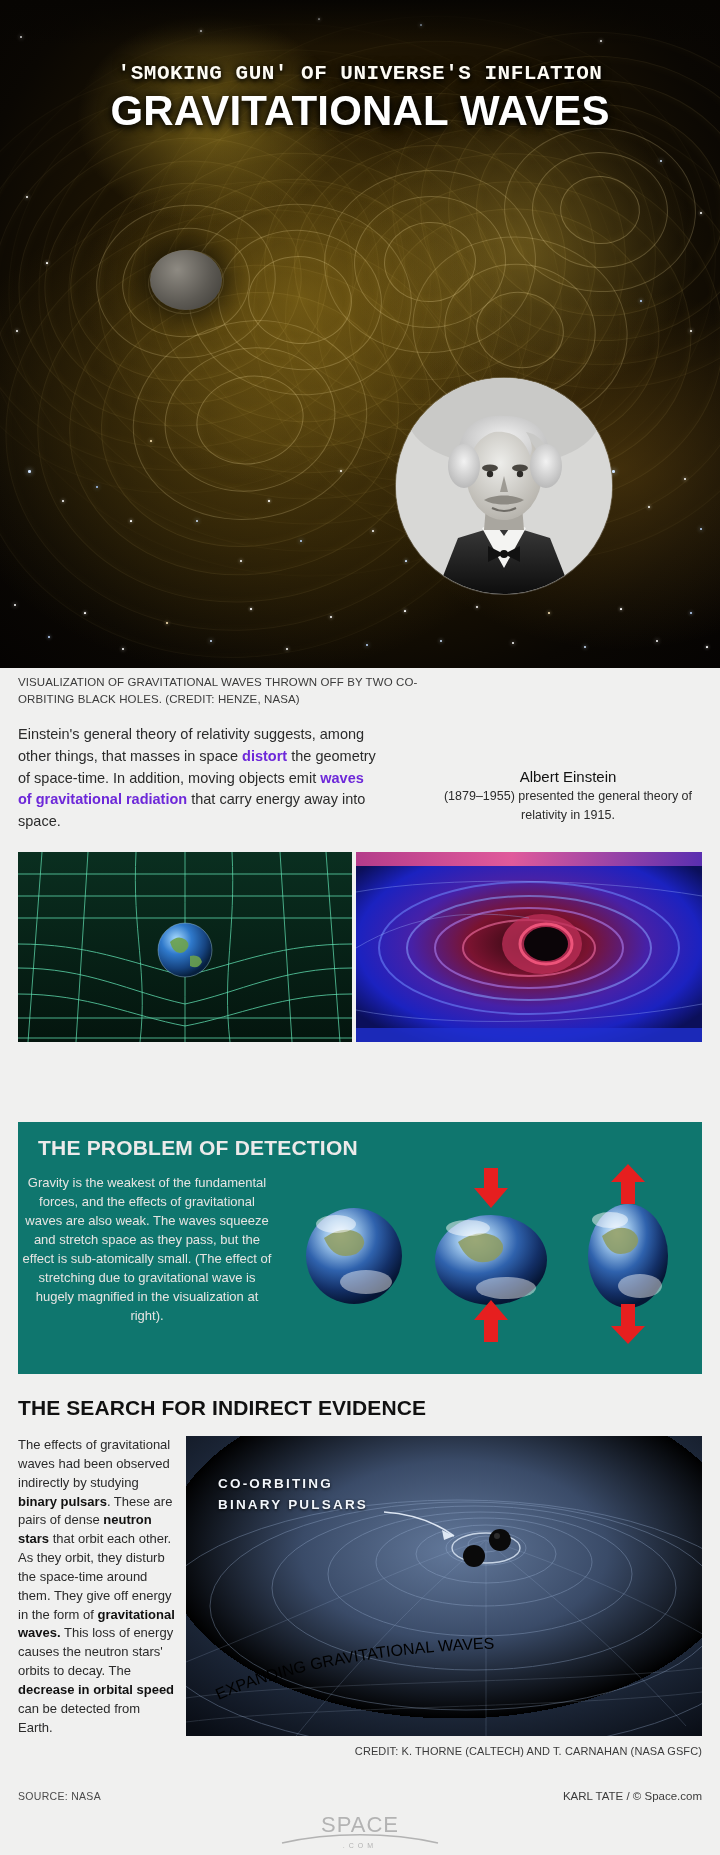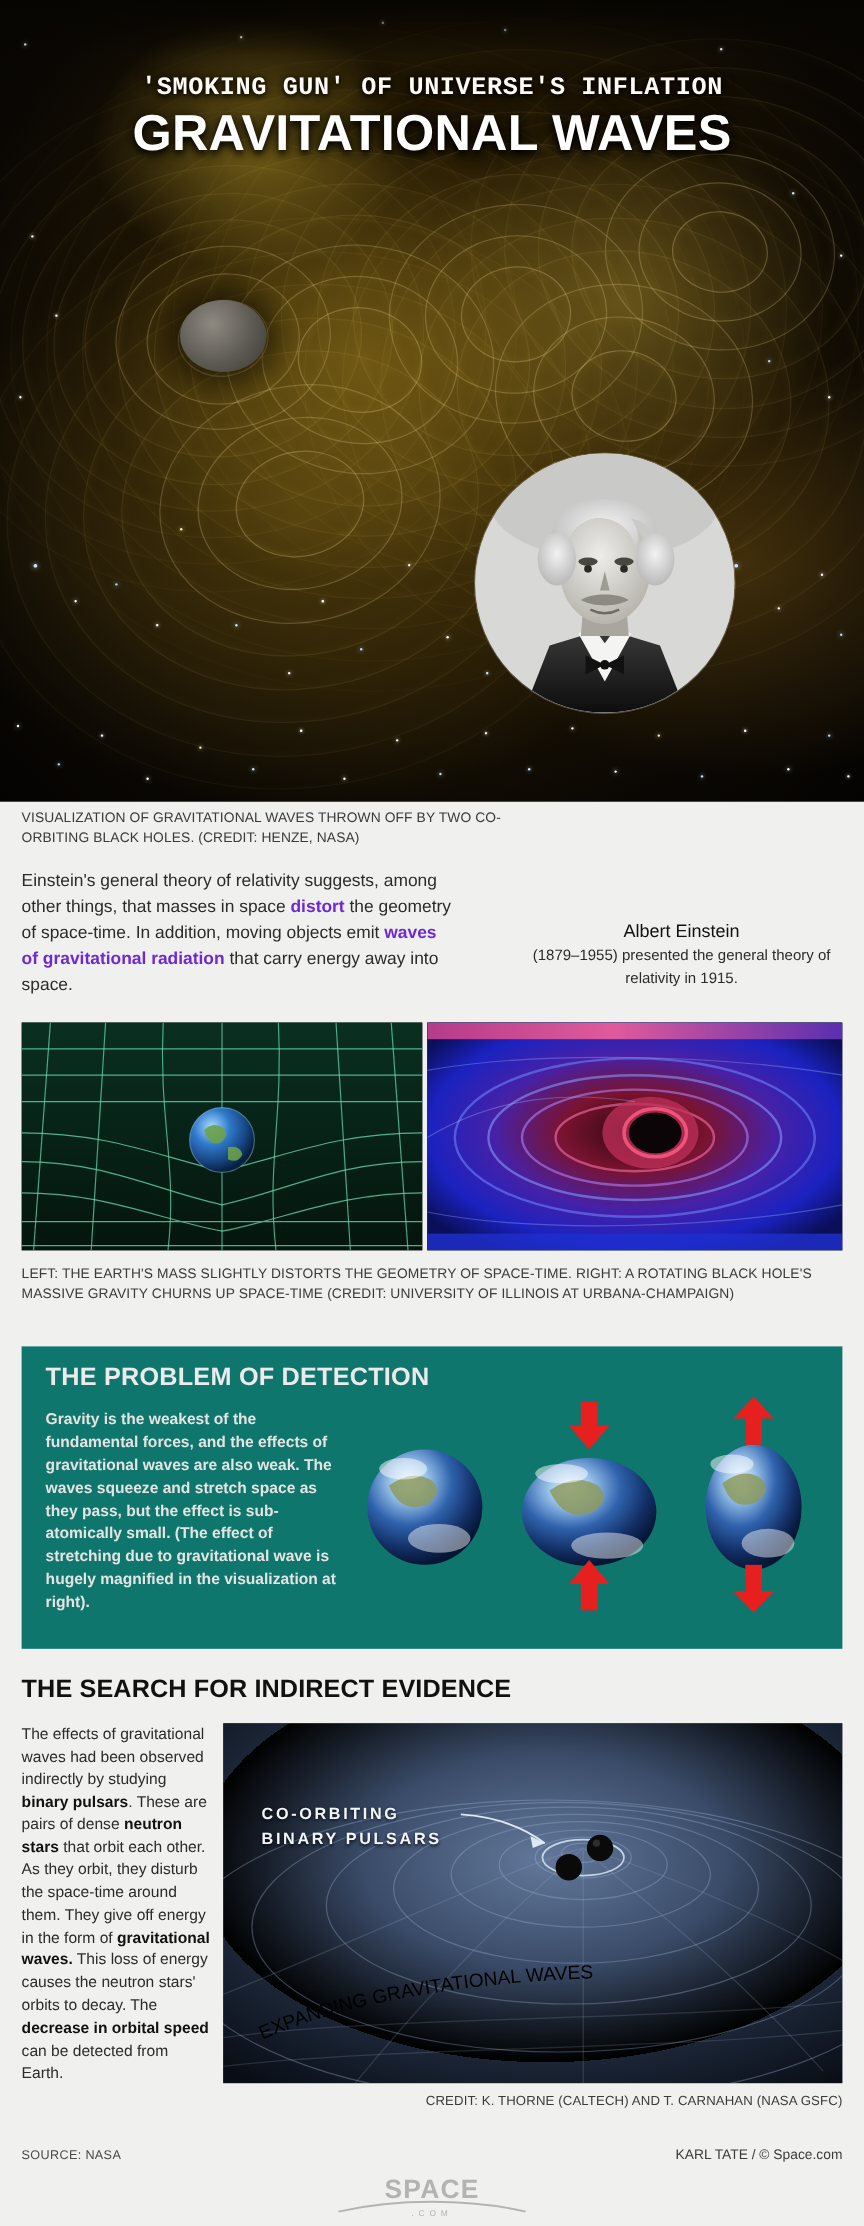--- a/index.html
+++ b/index.html
@@ -117,22 +117,22 @@
   
   .black-box {
     position: absolute; left: 18px; top: 1122px;
     width: 684px; height: 252px; background: #0f766e;
   }
   .bb-title {
     position: absolute; left: 20px; top: 14px;
     font-size: 21px; font-weight: bold; color: #eceaea; letter-spacing: .2px;
   }
   .bb-text {
-    position: absolute; left: 20px; top: 52px; width: 250px;
-    font-size: 13px; line-height: 1.46; font-weight: bold; color: #e6e4e2;
+    position: absolute; left: 4px; top: 52px; width: 250px;
+    font-size: 13px; line-height: 1.46; font-weight: normal; color: #e6e4e2; text-align: center;
   }
   .earth-row { position: absolute; left: 278px; top: 42px; width: 390px; height: 180px; }
 
   
   .sec-title {
     position: absolute; left: 18px; top: 1396px;
     font-size: 21px; font-weight: bold; color: #111; letter-spacing: .1px;
   }
   .ie-col {
     position: absolute; left: 18px; top: 1436px; width: 158px;
@@ -144,41 +144,40 @@
     position: absolute; left: 186px; top: 1436px;
     width: 516px; height: 300px;
     overflow: hidden;
     background: radial-gradient(ellipse 420px 240px at 52% 42%, #4a5f7e 0%, #2d3c55 40%, #16202f 75%, #0a0e16 100%);
   }
   .lbl-co {
     position: absolute; left: 32px; top: 38px;
     font-size: 13.5px; font-weight: bold; color: #f2f6fb;
     letter-spacing: 2.2px; line-height: 1.55;
     text-shadow: 0 1px 3px rgba(0,0,0,.85);
-    margin-top: 28px;
   }
 
   .credit-img {
     position: absolute; left: 300px; top: 1745px; width: 402px;
     text-align: right;
     font-size: 11px; color: #3b3b3b; letter-spacing: .1px;
   }
   .source-lbl {
     position: absolute; left: 18px; top: 1790px;
     font-size: 10.5px; color: #4a4a4a; letter-spacing: .3px;
   }
   .byline {
     position: absolute; right: 18px; top: 1790px;
     font-size: 11.5px; color: #3b3b3b;
   }
   .logo {
     position: absolute; left: 0; right: 0; top: 1812px;
     text-align: center; color: #b3b3b3;
   }
-  .logo .lg1 { font-size: 22px; font-weight: bold; letter-spacing: 1px; }
+  .logo .lg1 { font-size: 22px; font-weight: normal; letter-spacing: 1px; }
   .logo .lg2 { font-size: 7px; letter-spacing: 4px; margin-top: -2px; }
   .logo-arc { display:block; margin: -6px auto 0; }
 </style>
 </head>
 <body>
 
 <div id="page">
 
   <div class="hero">
     <div class="hero-bg"></div>
@@ -428,21 +427,20 @@
         <g stroke="#9fb6ff" stroke-width="1" fill="none" opacity=".35">
           <path d="M0 40 C90 24 240 26 346 44"></path>
           <path d="M0 158 C90 176 240 172 346 152"></path>
           <path d="M0 96 C60 60 120 58 173 66"></path>
         </g>
         <rect y="176" width="346" height="14" fill="#1f2fd0" opacity=".8"></rect>
       </svg>
     </div>
   </div>
 
-  <div class="cap" style="position:absolute;left:18px;top:1054px;width:690px;">LEFT: THE EARTH'S MASS SLIGHTLY DISTORTS THE GEOMETRY OF SPACE-TIME. RIGHT: A ROTATING BLACK HOLE'S MASSIVE GRAVITY CHURNS UP SPACE-TIME (CREDIT: UNIVERSITY OF ILLINOIS AT URBANA-CHAMPAIGN)</div>
 
   <div class="black-box">
     <div class="bb-title">THE PROBLEM OF DETECTION</div>
     <div class="bb-text">Gravity is the weakest of the fundamental forces, and the effects of gravitational waves are also weak. The waves squeeze and stretch space as they pass, but the effect is sub-atomically small. (The effect of stretching due to gravitational wave is hugely magnified in the visualization at right).</div>
 
     <div class="earth-row">
       <svg width="390" height="180" viewBox="0 0 390 180">
         <defs>
           <radialGradient id="eG" cx="36%" cy="28%" r="72%">
             <stop offset="0%" stop-color="#eaf4ff"></stop>

